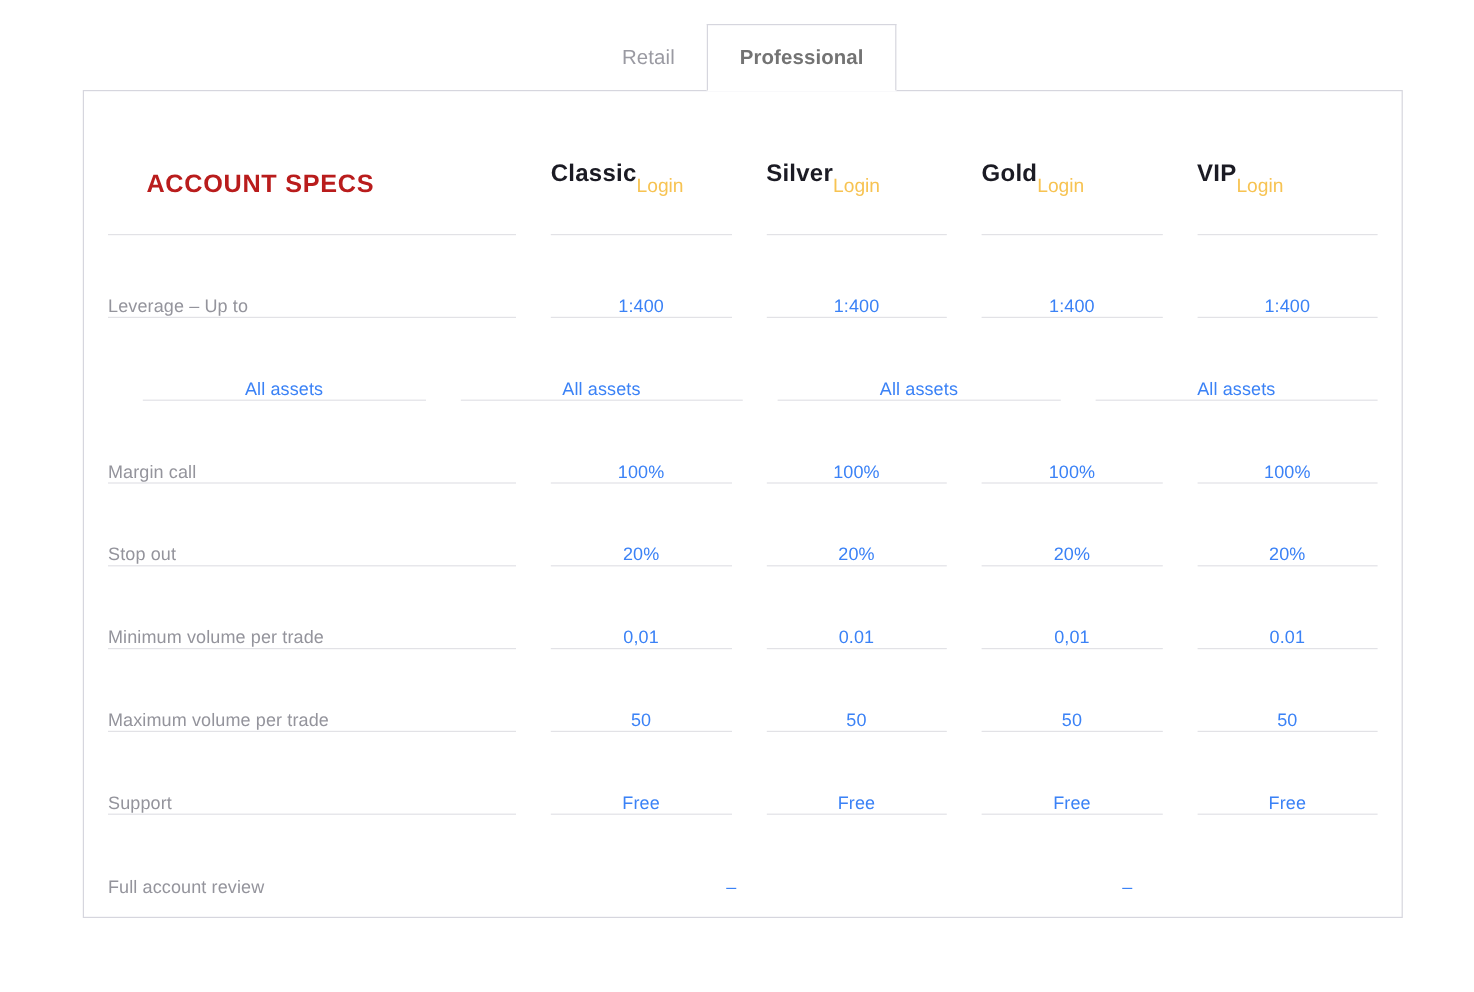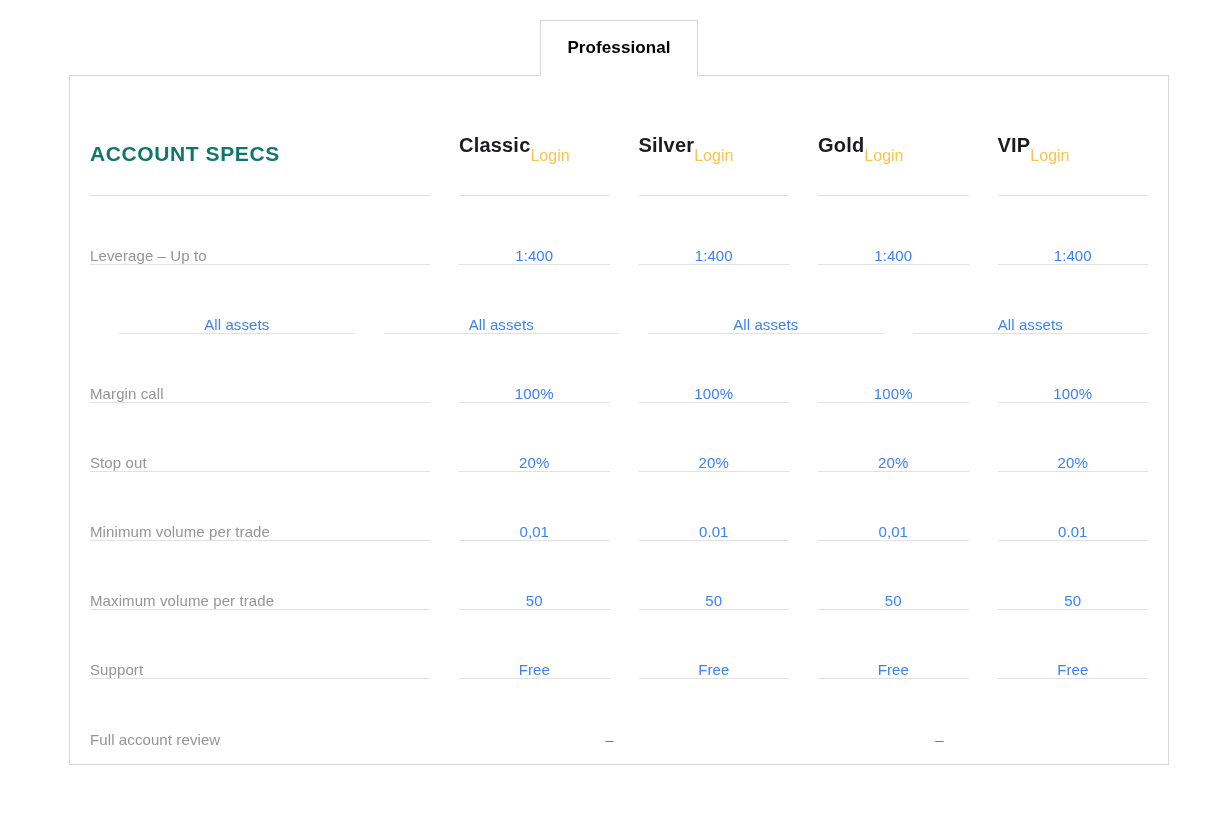--- a/index.html
+++ b/index.html
@@ -45,21 +45,21 @@
     user-select: none;
     background: transparent;
     border: 1px solid transparent;
     position: relative;
   }
   .tab.inactive {
     color: #9a9aa2;
     font-weight: 400;
   }
   .tab.active {
-    color: #000000;
+    color: #737373;
     font-weight: 700;
     background: #ffffff;
     border: 1px solid #d6d6de;
     border-bottom: 1px solid #ffffff;
     z-index: 3;
     margin-bottom: -1px;
   }
 
   
   .panel {
@@ -110,23 +110,24 @@
     padding-bottom: 29px;
   }
   .row-head .c-plan {
     flex-direction: row;
     justify-content: flex-start;
     padding-top: 19px;
   }
   .specs-title {
     font-size: 21px;
     font-weight: 700;
-    color: #0f766e;
+    color: #b91c1c;
     letter-spacing: 0.6px;
     text-transform: uppercase;
+    margin-left: 32px;
   }
   .plan-name {
     font-size: 20px;
     font-weight: 700;
     color: #1b1b24;
     letter-spacing: 0.2px;
     line-height: 1;
   }
   .login-link {
     margin-top: 22px;
@@ -151,20 +152,23 @@
     font-weight: 400;
     letter-spacing: 0.1px;
   }
 </style>
 </head>
 <body>
 
 <div class="page">
 
   <div class="tabs">
+    <div class="tab inactive">
+      <span>Retail</span>
+    </div>
     <div class="tab active">
       <span>Professional</span>
     </div>
   </div>
 
   <div class="panel">
     <div class="table">
 
       <div class="row row-head">
         <div class="cell c-label sep">

